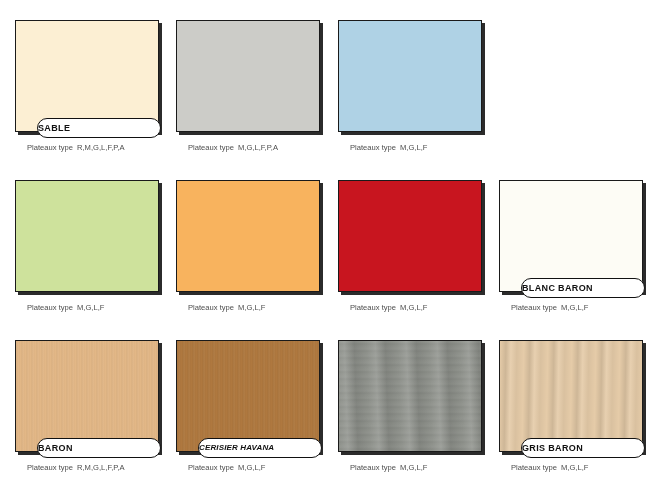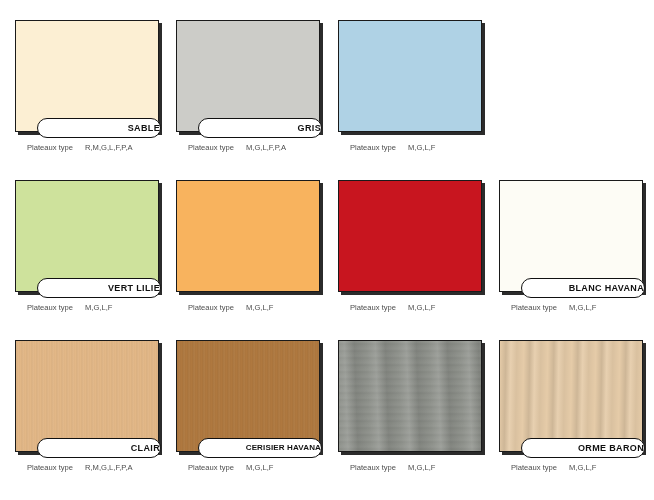--- a/index.html
+++ b/index.html
@@ -111,120 +111,115 @@
     left: 24px;
     top: 108px;
     width: 124px;
     height: 20px;
     background: #ffffff;
     border: 1.6px solid #111111;
     border-radius: 11px;
     box-sizing: border-box;
     display: flex;
     align-items: center;
-    justify-content: flex-end;
+    justify-content: flex-start;
     z-index: 3;
   }
   .pill-label {
     font-size: 9px;
     font-weight: bold;
     letter-spacing: 0.35px;
     color: #111111;
     white-space: nowrap;
     line-height: 1;
   }
   .pill-label.tight {
     font-size: 8px;
     letter-spacing: 0.15px;
+    font-style: italic;
   }
 
   
   .caption {
     position: absolute;
     left: 14px;
     top: 134px;
     font-size: 7.6px;
     color: #4c4c4c;
     white-space: nowrap;
     line-height: 1;
   }
   .caption .cap-types {
-    margin-left: 12px;
+    margin-left: 4px;
   }
 </style>
 </head>
 <body>
 
 <div id="catalog">
   <div class="row row-0">
       <div class="cell cell-0">
         <div class="swatch">
           <div class="swatch-fill" style="background-color: rgb(252, 239, 211);"></div>
         </div>
         <div class="pill">
           <span class="pill-label">SABLE</span>
         </div>
         <div class="caption"><span class="cap-prefix">Plateaux type</span><span class="cap-types">R,M,G,L,F,P,A</span></div>
       </div>
       <div class="cell cell-1">
         <div class="swatch">
           <div class="swatch-fill" style="background-color: rgb(204, 204, 200);"></div>
         </div>
-        <div class="pill">
-          <span class="pill-label">GRIS</span>
-        </div>
         <div class="caption"><span class="cap-prefix">Plateaux type</span><span class="cap-types">M,G,L,F,P,A</span></div>
       </div>
       <div class="cell cell-2">
         <div class="swatch">
           <div class="swatch-fill" style="background-color: rgb(175, 210, 229);"></div>
         </div>
         <div class="caption"><span class="cap-prefix">Plateaux type</span><span class="cap-types">M,G,L,F</span></div>
       </div>
     </div>
   <div class="row row-1">
       <div class="cell cell-0">
         <div class="swatch">
           <div class="swatch-fill" style="background-color: rgb(206, 226, 156);"></div>
         </div>
-        <div class="pill">
-          <span class="pill-label">VERT LILIE</span>
-        </div>
         <div class="caption"><span class="cap-prefix">Plateaux type</span><span class="cap-types">M,G,L,F</span></div>
       </div>
       <div class="cell cell-1">
         <div class="swatch">
           <div class="swatch-fill" style="background-color: rgb(248, 179, 94);"></div>
         </div>
         <div class="caption"><span class="cap-prefix">Plateaux type</span><span class="cap-types">M,G,L,F</span></div>
       </div>
       <div class="cell cell-2">
         <div class="swatch">
           <div class="swatch-fill" style="background-color: rgb(200, 21, 31);"></div>
         </div>
         <div class="caption"><span class="cap-prefix">Plateaux type</span><span class="cap-types">M,G,L,F</span></div>
       </div>
       <div class="cell cell-3">
         <div class="swatch">
           <div class="swatch-fill" style="background-color: rgb(253, 252, 245);"></div>
         </div>
         <div class="pill">
-          <span class="pill-label">BLANC HAVANA</span>
+          <span class="pill-label">BLANC BARON</span>
         </div>
         <div class="caption"><span class="cap-prefix">Plateaux type</span><span class="cap-types">M,G,L,F</span></div>
       </div>
     </div>
   <div class="row row-2">
       <div class="cell cell-0">
         <div class="swatch">
           <div class="swatch-fill" style="background-color: rgb(228, 184, 135);"></div>
           <div class="grain-fine"></div>
         </div>
         <div class="pill">
-          <span class="pill-label">CLAIR</span>
+          <span class="pill-label">BARON</span>
         </div>
         <div class="caption"><span class="cap-prefix">Plateaux type</span><span class="cap-types">R,M,G,L,F,P,A</span></div>
       </div>
       <div class="cell cell-1">
         <div class="swatch">
           <div class="swatch-fill" style="background-color: rgb(176, 121, 63);"></div>
           <div class="grain-fine"></div>
         </div>
         <div class="pill">
           <span class="pill-label tight">CERISIER HAVANA</span>
@@ -237,18 +232,18 @@
           <div class="grain-mottle"></div>
         </div>
         <div class="caption"><span class="cap-prefix">Plateaux type</span><span class="cap-types">M,G,L,F</span></div>
       </div>
       <div class="cell cell-3">
         <div class="swatch">
           <div class="swatch-fill" style="background-color: rgb(229, 203, 168);"></div>
           <div class="grain-broad"></div>
         </div>
         <div class="pill">
-          <span class="pill-label">ORME BARON</span>
+          <span class="pill-label">GRIS BARON</span>
         </div>
         <div class="caption"><span class="cap-prefix">Plateaux type</span><span class="cap-types">M,G,L,F</span></div>
       </div>
     </div>
 </div>
 
 </body></html>

